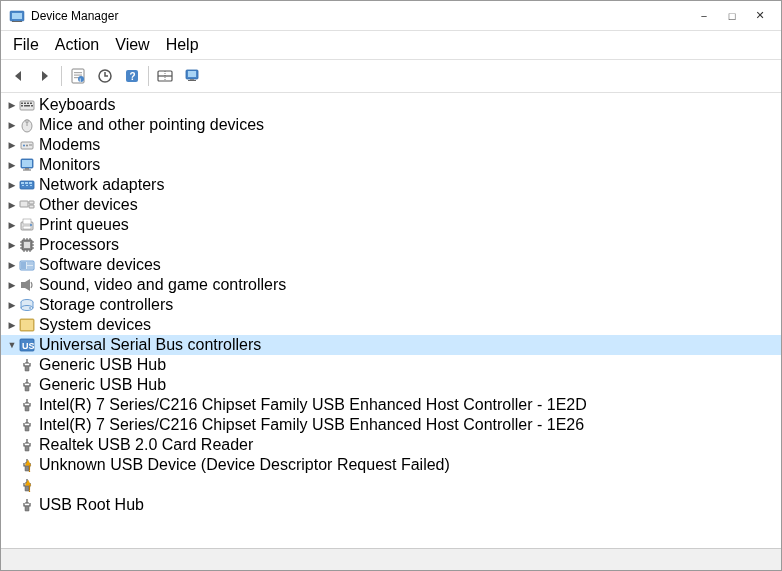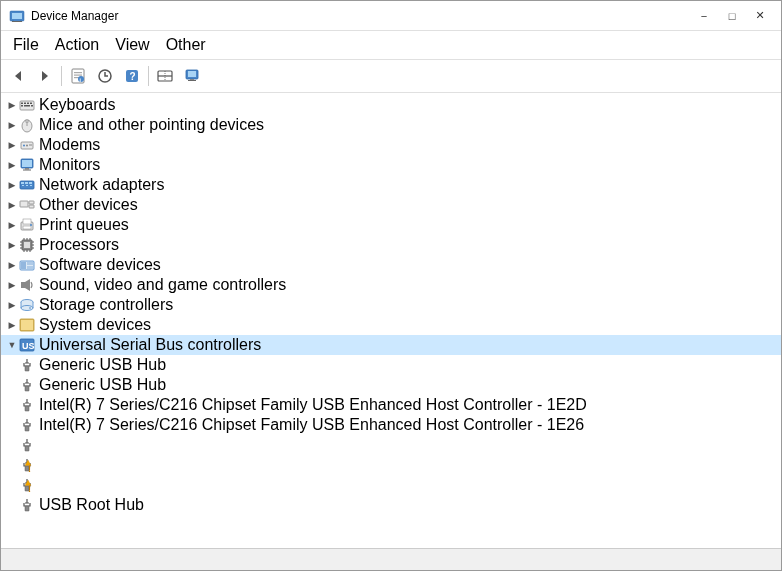--- a/index.html
+++ b/index.html
@@ -179,21 +179,21 @@
       <button class="title-btn">−</button>
       <button class="title-btn">□</button>
       <button class="title-btn close">✕</button>
     </div>
   </div>
 
   <div class="menu-bar">
     <span class="menu-item">File</span>
     <span class="menu-item">Action</span>
     <span class="menu-item">View</span>
-    <span class="menu-item">Other</span>
+    <span class="menu-item">Help</span>
   </div>
 
   <div class="toolbar">
     <button class="tool-btn">
       <svg width="14" height="14" viewBox="0 0 14 14">
           <polygon points="10,2 4,7 10,12" fill="#555"></polygon>
         </svg>
     </button>
     <button class="tool-btn">
       <svg width="14" height="14" viewBox="0 0 14 14">
@@ -471,32 +471,34 @@
 
 
       <div class="tree-item child-item">
         <div class="expand-btn"></div>
         <div class="item-icon">
           <svg width="16" height="16" viewBox="0 0 16 16">
             <path d="M8,2 L8,6 M6,6 L10,6 M5,6 L5,9 L11,9 L11,6" stroke="#555" stroke-width="1.2" fill="none"></path>
             <rect x="6" y="9" width="4" height="5" rx="0.5" fill="#888" stroke="#555" stroke-width="0.5"></rect>
           </svg>
         </div>
+        <span class="item-label">Realtek USB 2.0 Card Reader</span>
       </div>
 
       <div class="tree-item child-item">
         <div class="expand-btn"></div>
         <div class="item-icon">
           <svg width="16" height="16" viewBox="0 0 16 16">
             <path d="M8,2 L8,6 M6,6 L10,6 M5,6 L5,9 L11,9 L11,6" stroke="#555" stroke-width="1.2" fill="none"></path>
             <rect x="6" y="9" width="4" height="5" rx="0.5" fill="#888" stroke="#555" stroke-width="0.5"></rect>
             <polygon points="0,14 5,5 10,14" fill="#f0a500" stroke="#c07a00" stroke-width="0.5" transform="translate(6,0) scale(0.6)"></polygon>
             <text x="9" y="15" font-size="9" fill="#c07a00" font-weight="bold">!</text>
           </svg>
         </div>
+        <span class="item-label">Unknown USB Device (Device Descriptor Request Failed)</span>
       </div>
 
       <div class="tree-item child-item">
         <div class="expand-btn"></div>
         <div class="item-icon">
           <svg width="16" height="16" viewBox="0 0 16 16">
             <path d="M8,2 L8,6 M6,6 L10,6 M5,6 L5,9 L11,9 L11,6" stroke="#555" stroke-width="1.2" fill="none"></path>
             <rect x="6" y="9" width="4" height="5" rx="0.5" fill="#888" stroke="#555" stroke-width="0.5"></rect>
             <polygon points="0,14 5,5 10,14" fill="#f0a500" stroke="#c07a00" stroke-width="0.5" transform="translate(6,0) scale(0.6)"></polygon>
             <text x="9" y="15" font-size="9" fill="#c07a00" font-weight="bold">!</text>

